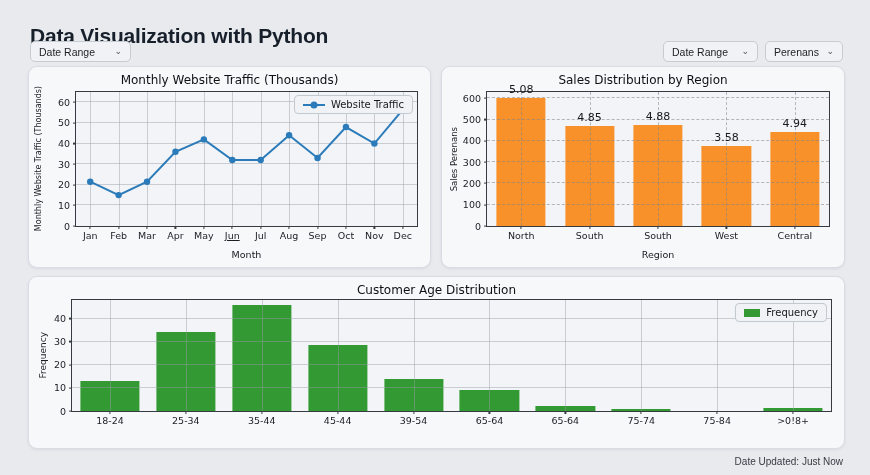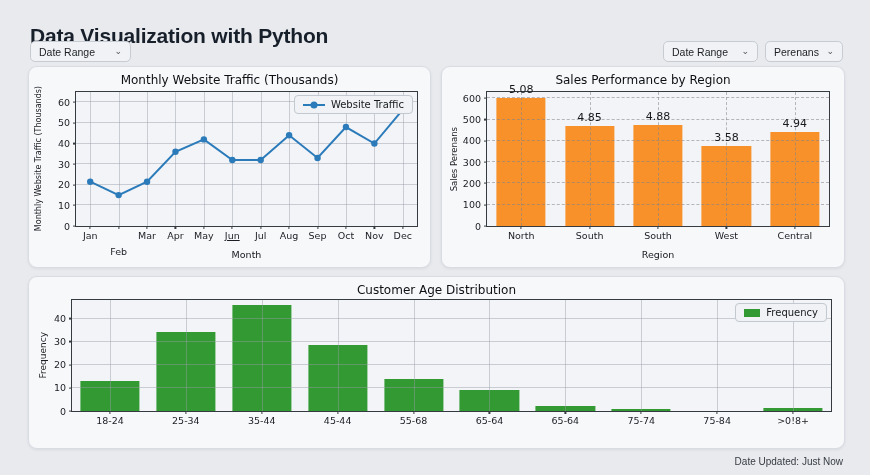--- a/index.html
+++ b/index.html
@@ -122,21 +122,21 @@
       <div class="grid-h" style="bottom: 76.9231%;"></div>
       <div class="ytick-label" style="bottom: 76.9231%;">50</div>
       <div class="ytick-mark" style="bottom: 76.9231%;"></div>
       <div class="grid-h" style="bottom: 92.3077%;"></div>
       <div class="ytick-label" style="bottom: 92.3077%;">60</div>
       <div class="ytick-mark" style="bottom: 92.3077%;"></div>
       <div class="grid-v" style="left: 4.16667%;"></div>
       <div class="xtick-label" style="left: 4.16667%;">Jan</div>
       <div class="xtick-mark" style="left: 4.16667%;"></div>
       <div class="grid-v" style="left: 12.5%;"></div>
-      <div class="xtick-label" style="left: 12.5%; margin-top: 16px;">Feb</div>
+      <div class="xtick-label" style="left: 12.5%;">Feb</div>
       <div class="xtick-mark" style="left: 12.5%;"></div>
       <div class="grid-v" style="left: 20.8333%;"></div>
       <div class="xtick-label" style="left: 20.8333%;">Mar</div>
       <div class="xtick-mark" style="left: 20.8333%;"></div>
       <div class="grid-v" style="left: 29.1667%;"></div>
       <div class="xtick-label" style="left: 29.1667%;">Apr</div>
       <div class="xtick-mark" style="left: 29.1667%;"></div>
       <div class="grid-v" style="left: 37.5%;"></div>
       <div class="xtick-label" style="left: 37.5%;">May</div>
       <div class="xtick-mark" style="left: 37.5%;"></div>
@@ -180,21 +180,21 @@
   <div class="xlabel" id="xlab-0">Month</div>
   <div class="legend" id="legend-0">
     <span class="legend-line">
         <i></i>
       </span>
     <span>Website Traffic</span>
   </div>
 </div>
 
 <div class="card" id="card-bar">
-  <div class="chart-title">Sales Performance by Region</div>
+  <div class="chart-title">Sales Distribution by Region</div>
   <div class="ylabel-wrap" id="ylab-1">
     <span class="ylabel">Sales Perenans</span>
   </div>
   <div class="plot" id="plot-1">
       <div class="ytick-label" style="bottom: 0%;">0</div>
       <div class="ytick-mark" style="bottom: 0%;"></div>
       <div class="grid-h dashed" style="bottom: 15.873%;"></div>
       <div class="ytick-label" style="bottom: 15.873%;">100</div>
       <div class="ytick-mark" style="bottom: 15.873%;"></div>
       <div class="grid-h dashed" style="bottom: 31.746%;"></div>
@@ -267,21 +267,21 @@
       <div class="grid-v" style="left: 15%;"></div>
       <div class="xtick-label" style="left: 15%;">25-34</div>
       <div class="xtick-mark" style="left: 15%;"></div>
       <div class="grid-v" style="left: 25%;"></div>
       <div class="xtick-label" style="left: 25%;">35-44</div>
       <div class="xtick-mark" style="left: 25%;"></div>
       <div class="grid-v" style="left: 35%;"></div>
       <div class="xtick-label" style="left: 35%;">45-44</div>
       <div class="xtick-mark" style="left: 35%;"></div>
       <div class="grid-v" style="left: 45%;"></div>
-      <div class="xtick-label" style="left: 45%;">55-68</div>
+      <div class="xtick-label" style="left: 45%;">39-54</div>
       <div class="xtick-mark" style="left: 45%;"></div>
       <div class="grid-v" style="left: 55%;"></div>
       <div class="xtick-label" style="left: 55%;">65-64</div>
       <div class="xtick-mark" style="left: 55%;"></div>
       <div class="grid-v" style="left: 65%;"></div>
       <div class="xtick-label" style="left: 65%;">65-64</div>
       <div class="xtick-mark" style="left: 65%;"></div>
       <div class="grid-v" style="left: 75%;"></div>
       <div class="xtick-label" style="left: 75%;">75-74</div>
       <div class="xtick-mark" style="left: 75%;"></div>

